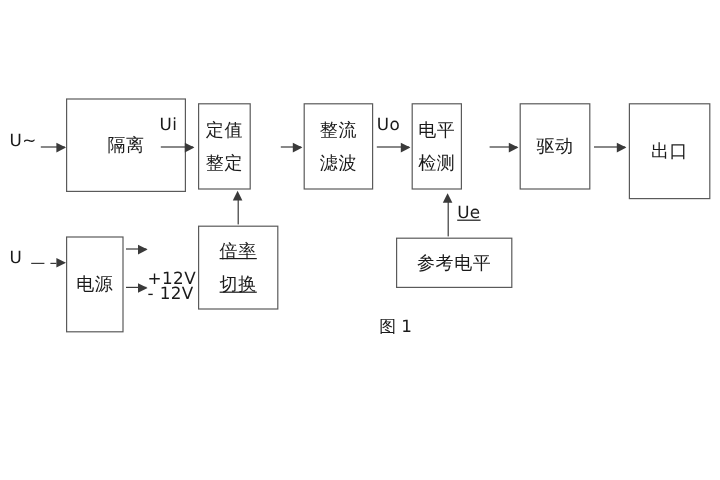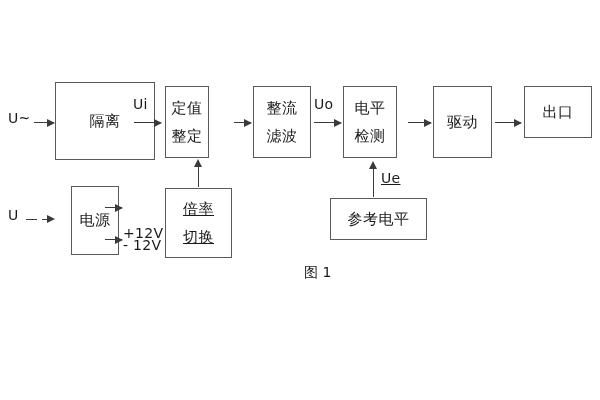--- a/index.html
+++ b/index.html
@@ -116,44 +116,44 @@
   <div class="arrow-h" style="left:234px; top:122px; width:17px;"></div>
 
   <div class="block" style="left:253px; top:86px; width:58px; height:72px;text-align:center;">
     <span class="ln">整流</span>
     <span class="ln">滤波</span>
   </div>
 
   <div class="sig-label" style="left:314px; top:96px;">Uo</div>
   <div class="arrow-h" style="left:314px; top:122px; width:27px;"></div>
 
-  <div class="block" style="left:343px; top:86px; width:54px; height:72px;">
+  <div class="block" style="left:343px; top:86px; width:42px; height:72px;">
     <span class="ln">电平</span>
     <span class="ln">检测</span>
   </div>
 
   <div class="arrow-h" style="left:408px; top:122px; width:23px;"></div>
 
   <div class="block" style="left:433px; top:86px; width:59px; height:72px;">
     <span class="ln">驱动</span>
   </div>
 
   <div class="arrow-h" style="left:495px; top:122px; width:26px;"></div>
 
-  <div class="block" style="left:524px; top:86px; width:68px; height:52px;">
+  <div class="block" style="left:524px; top:86px; width:68px; height:80px;">
     <span class="ln">出口</span>
   </div>
 
   <div class="sig-label" style="left:8px; top:207px;">U</div>
 
   <div class="dash-seg" style="left:26px; top:219px; width:11px;"></div>
   <div class="dash-seg" style="left:42px; top:219px; width:5px;"></div>
   <div class="arrow-head-only" style="left:47px; top:215px;"></div>
 
-  <div class="block" style="left:55px; top:186px; width:48px; height:69px;margin-left:16px;">
+  <div class="block" style="left:55px; top:197px; width:48px; height:80px;">
     <span class="ln">电源</span>
   </div>
 
   <div class="arrow-h" style="left:105px; top:207px; width:17px;"></div>
   <div class="sig-label" style="left:123px; top:199px;margin-top:26px;">+12V</div>
 
   <div class="arrow-h" style="left:105px; top:239px; width:17px;"></div>
   <div class="sig-label" style="left:123px; top:237px;">- 12V</div>
 
   <div class="block" style="left:165px; top:188px; width:67px; height:70px;text-decoration:underline;">
@@ -163,15 +163,15 @@
 
   <div class="arrow-v-up" style="left:198px; top:166px; height:21px;"></div>
 
   <div class="arrow-v-up" style="left:373px; top:168px; height:29px;"></div>
   <div class="sig-label" style="left:381px; top:170px;text-decoration:underline;">Ue</div>
 
   <div class="block" style="left:330px; top:198px; width:97px; height:42px;text-align:center;">
     <span class="ln">参考电平</span>
   </div>
 
-  <div class="caption" style="left:304px; top:264px;text-align:right;">图 1</div>
+  <div class="caption" style="left:316px; top:264px;text-align:right;">图 1</div>
 
 </div>
 
 </body></html>

